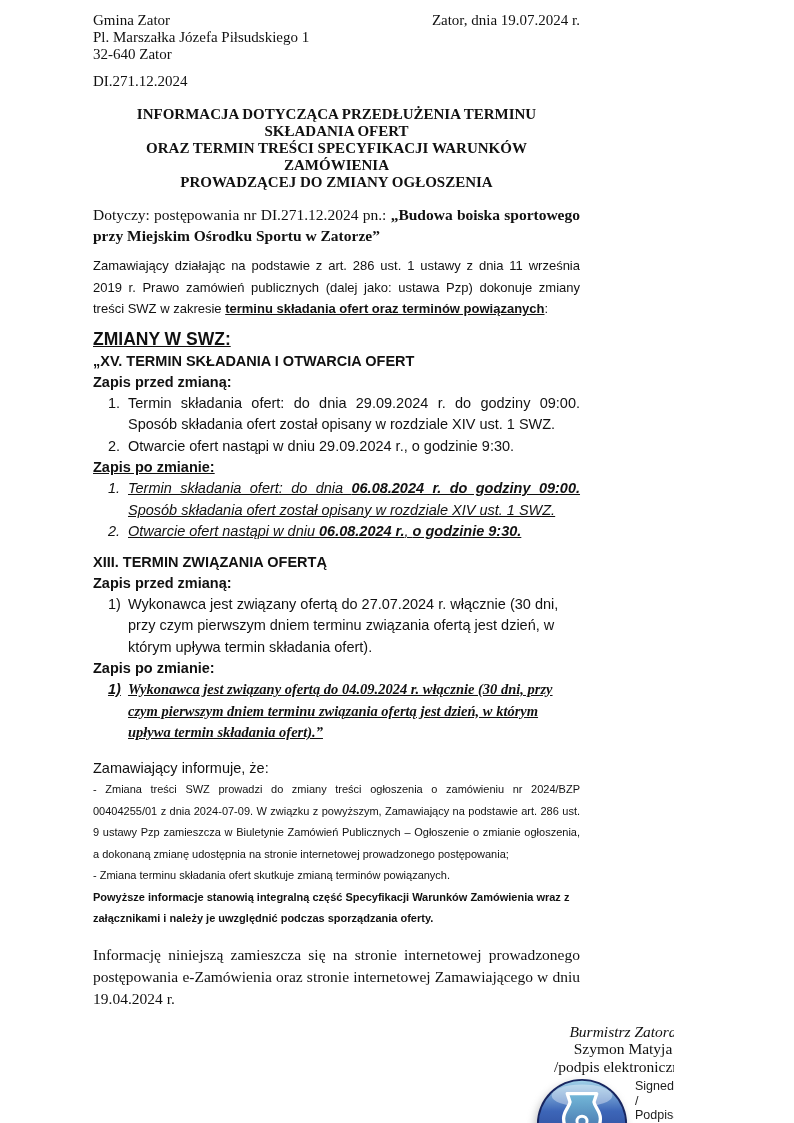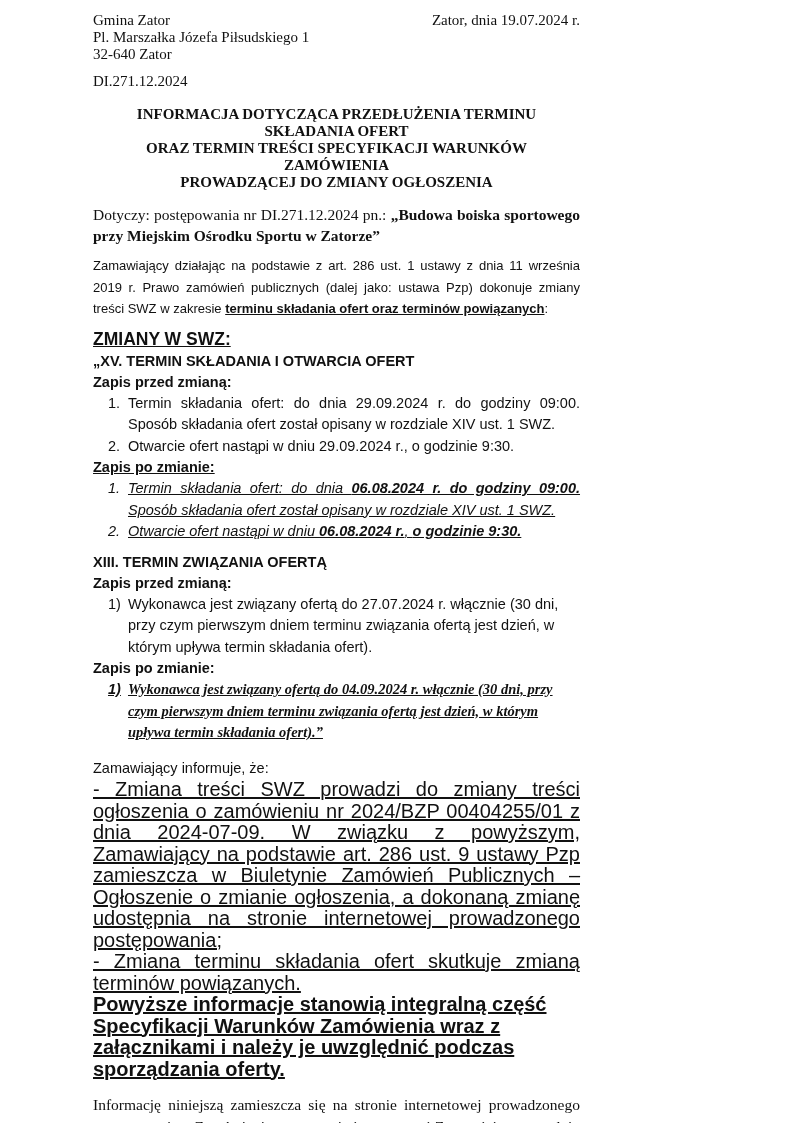--- a/index.html
+++ b/index.html
@@ -39,21 +39,21 @@
 
   ol.plist { list-style:none; font-size:14.5px; line-height:21.5px; }
   ol.plist li { display:flex; align-items:flex-start; margin-left:15px; }
   ol.plist .mk { flex:0 0 20px; }
   ol.plist .lt { flex:1 1 auto; text-align:justify; }
   .it { font-style:italic; }
   .iu-all { font-style:italic; text-decoration:underline; }
   .biu-all { font-style:italic; font-weight:bold; text-decoration:underline; }
 
   .info-lead { margin-top:14px; font-size:14.5px; line-height:21.5px; }
-  .info-p { font-size:20px; line-height:21.5px; text-align:justify;text-decoration:underline; }
+  .info-p { font-size:11px; line-height:21.5px; text-align:justify; }
   .info-p.b { font-weight:bold; text-align:left; }
 
   .closing { margin-top:14px; font-size:15.5px; line-height:22px; text-align:justify; }
 
   
   .sig-block { width:280px; margin-left:390px; margin-top:13px; text-align:center;
                font-size:15.5px; line-height:17.5px; }
   .sig-role { font-style:italic; }
 
   
@@ -128,21 +128,21 @@
       <span class="mk biu-all">1)</span>
       <div class="lt biu-all" style="text-align:left;font-family:Liberation Serif, serif;">Wykonawca jest związany ofertą do 04.09.2024 r. włącznie (30 dni,  przy czym pierwszym dniem terminu związania ofertą jest dzień, w którym upływa termin składania ofert).”</div>
     </li>
   </ol>
 
   <div class="info-lead sans">Zamawiający informuje, że:</div>
   <div class="info-p sans">- Zmiana treści SWZ prowadzi do zmiany treści ogłoszenia o zamówieniu nr 2024/BZP 00404255/01 z dnia 2024-07-09. W związku z powyższym, Zamawiający na podstawie art. 286 ust. 9 ustawy Pzp zamieszcza w Biuletynie Zamówień Publicznych – Ogłoszenie o zmianie ogłoszenia, a dokonaną zmianę udostępnia na stronie internetowej prowadzonego postępowania;</div>
   <div class="info-p sans">- Zmiana terminu składania ofert skutkuje zmianą terminów powiązanych.</div>
   <div class="info-p b sans">Powyższe informacje stanowią integralną część Specyfikacji Warunków Zamówienia wraz z załącznikami i należy je uwzględnić podczas sporządzania oferty.</div>
 
-  <div class="closing">Informację niniejszą zamieszcza się na stronie internetowej prowadzonego postępowania e-Zamówienia oraz stronie internetowej Zamawiającego w dniu 19.07.2024 r.</div>
+  <div class="closing">Informację niniejszą zamieszcza się na stronie internetowej prowadzonego postępowania e-Zamówienia oraz stronie internetowej Zamawiającego w dniu 19.04.2024 r.</div>
 
   <div class="sig-block">
     <div class="sig-role">Burmistrz Zatora</div>
     <div>Szymon Matyja</div>
     <div>/podpis elektroniczny/</div>
   </div>
 
   <div class="stamp-row">
     <svg class="stamp-sphere" viewBox="0 0 100 100" aria-hidden="true">
       <defs>

